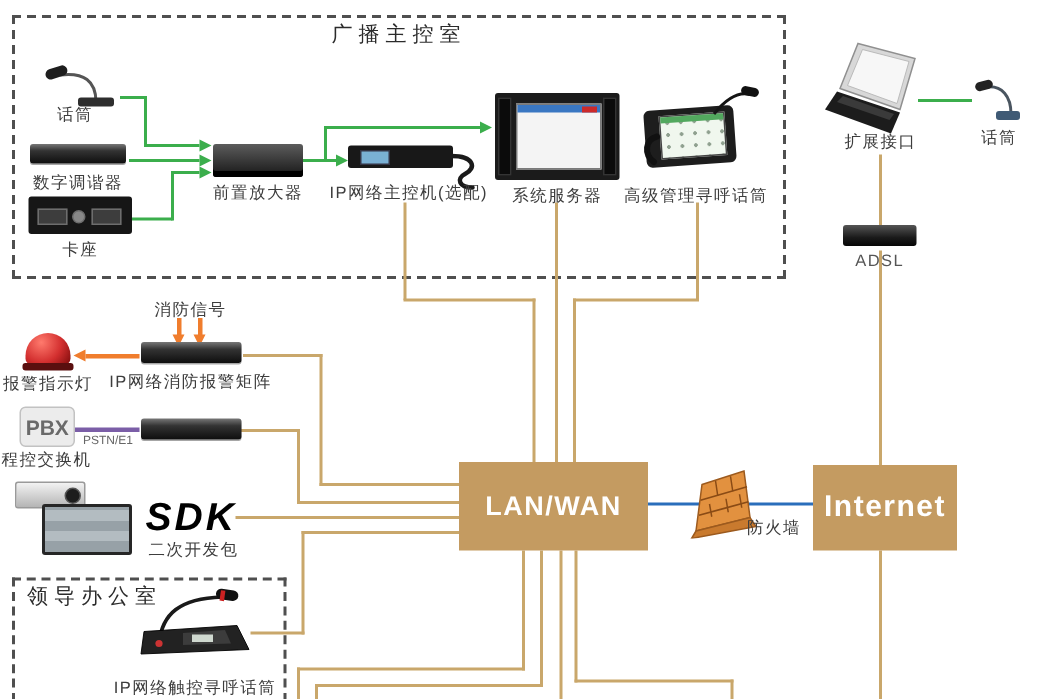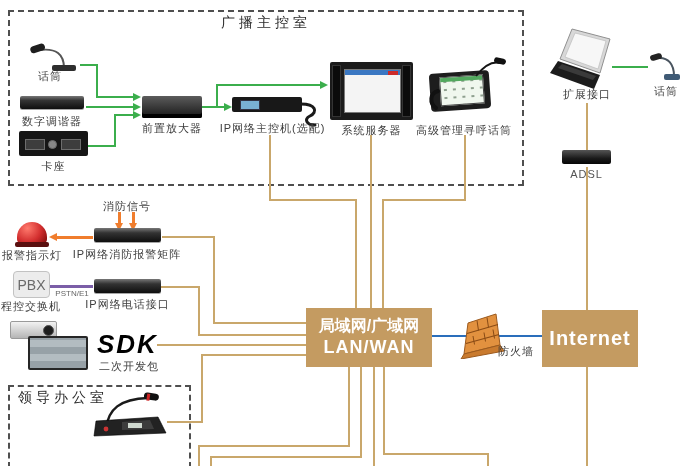--- a/index.html
+++ b/index.html
@@ -49,21 +49,21 @@
   .srv .rail{position:absolute;top:3px;bottom:3px;width:7px;background:#0b0b0b;border:1px solid #343434}
   .srv .scr{position:absolute;left:14px;top:7px;width:55px;height:42px;background:#f4f4f4;border:1px solid #7a7a7a}
   .srv .bar{height:5px;background:#3a77c2}
   .srv .red{position:absolute;top:1px;right:2px;width:10px;height:4px;background:#cc2a2a}
   
   .beacon-dome{position:absolute;border-radius:15px 15px 4px 4px;
      background:radial-gradient(circle at 35% 30%,#ff7a6d,#d32f2f 55%,#7d0b0b)}
   .beacon-base{position:absolute;background:#5a0f0f;border-radius:2px}
   
   .pbx{position:absolute;background:#ececec;border:1px solid #c2c2c2;border-radius:4px;
-       display:flex;align-items:center;justify-content:center;font-weight:normal;font-size:14px;color:#6a6a6a}
+       display:flex;align-items:center;justify-content:center;font-weight:bold;font-size:14px;color:#6a6a6a}
   
   .cam{position:absolute;background:linear-gradient(180deg,#f2f2f2,#b5b5b5);border:1px solid #9a9a9a;border-radius:2px}
   .cam .lens{position:absolute;right:2px;top:3px;width:9px;height:9px;border-radius:50%;background:#1d1d1d;border:1px solid #555}
   .mon{position:absolute;background:#262626;border-radius:2px;padding:2px}
   .mon .pic{width:100%;height:100%;
      background:repeating-linear-gradient(0deg,#97a1a7 0 7px,#b3bcc1 7px 14px),
                 repeating-linear-gradient(90deg,rgba(70,80,88,.55) 0 13px,rgba(160,170,176,.55) 13px 26px)}
   
   .sdk{position:absolute;font-style:italic;font-weight:bold;font-size:26px;color:#000000;letter-spacing:2px}
   
@@ -136,21 +136,20 @@
   <div class="ln p" style="left:50px;top:285px;width:43px;height:3px"></div>
 
   <div class="ln o" style="left:118px;top:212px;width:3px;height:12px"></div>
   <i class="ar od" style="left:115px;top:223px"></i>
   <div class="ln o" style="left:132px;top:212px;width:3px;height:12px"></div>
   <i class="ar od" style="left:129px;top:223px"></i>
   <div class="ln o" style="left:57px;top:236px;width:36px;height:3px"></div>
   <i class="ar ol" style="left:49px;top:233px"></i>
 
   <div class="node" style="left:306px;top:308px;width:126px;height:59px">
-    <span class="l1">局域网/广域网</span>
     <span class="l2">LAN/WAN</span>
   </div>
   <div class="node" style="left:542px;top:310px;width:96px;height:57px">
     <span class="single">Internet</span>
   </div>
 
   <svg class="abs" style="left:460px;top:311px" width="46" height="48" viewBox="0 0 46 48">
     <polygon points="8,12 36,3 40,34 4,43" fill="#e2913f" stroke="#9c5a1e" stroke-width="1"></polygon>
     <path d="M7,22.5 L38,13.5 M6,32.5 L39,23.5" stroke="#8a4b15" stroke-width="1.2" fill="none"></path>
     <path d="M17,9.5 L18.5,19.5 M27,6.5 L28.5,16.5 M13,25 L14.5,33.5 M24,21.5 L25.5,30.5 M33,18.5 L34.5,27.5" stroke="#8a4b15" stroke-width="1" fill="none"></path>
@@ -233,35 +232,35 @@
   <div class="lbl" style="left:2px;top:248px;width:60px">报警指示灯</div>
 
   <div class="rack" style="left:94px;top:228px;width:67px;height:14px"></div>
   <div class="lbl" style="left:72px;top:247px;width:110px">IP网络消防报警矩阵</div>
 
   <div class="pbx" style="left:13px;top:271px;width:35px;height:25px">PBX</div>
   <div class="lbl" style="left:0px;top:299px;width:62px">程控交换机</div>
   <div class="lbl sm" style="left:52px;top:289px;width:40px">PSTN/E1</div>
 
   <div class="rack" style="left:94px;top:279px;width:67px;height:14px"></div>
-  <div class="lbl" style="left:80px;top:297px;width:95px">IP网络电话接口</div>
 
   <div class="cam" style="left:10px;top:321px;width:45px;height:16px">
     <div class="lens"></div>
   </div>
   <div class="mon" style="left:28px;top:336px;width:56px;height:30px">
     <div class="pic"></div>
   </div>
 
   <div class="sdk" style="left:97px;top:329px">SDK</div>
   <div class="lbl" style="left:97px;top:359px;width:64px">二次开发包</div>
 
   <svg class="abs" style="left:92px;top:391px" width="78" height="46" viewBox="0 0 78 46">
     <path d="M14 38 C16 18 28 8 56 7" stroke="#1a1a1a" stroke-width="2.5" fill="none"></path>
     <rect x="52" y="2" width="15" height="7" rx="3.5" fill="#111" transform="rotate(8 59 5)"></rect>
     <rect x="55" y="3" width="3" height="7" fill="#c22" transform="rotate(8 59 5)"></rect>
     <polygon points="4,30 66,26 74,42 2,45" fill="#222" stroke="#000" stroke-width="0.6"></polygon>
     <polygon points="30,31 58,29 62,38 30,39" fill="#3c3c3c"></polygon>
     <rect x="36" y="32" width="14" height="5" fill="#cfd8cf"></rect>
     <circle cx="14" cy="38" r="2.4" fill="#c33"></circle>
   </svg>
+  <div class="lbl" style="left:60px;top:451px;width:140px">IP网络触控寻呼话筒</div>
 
 </div>
 
 </body></html>

